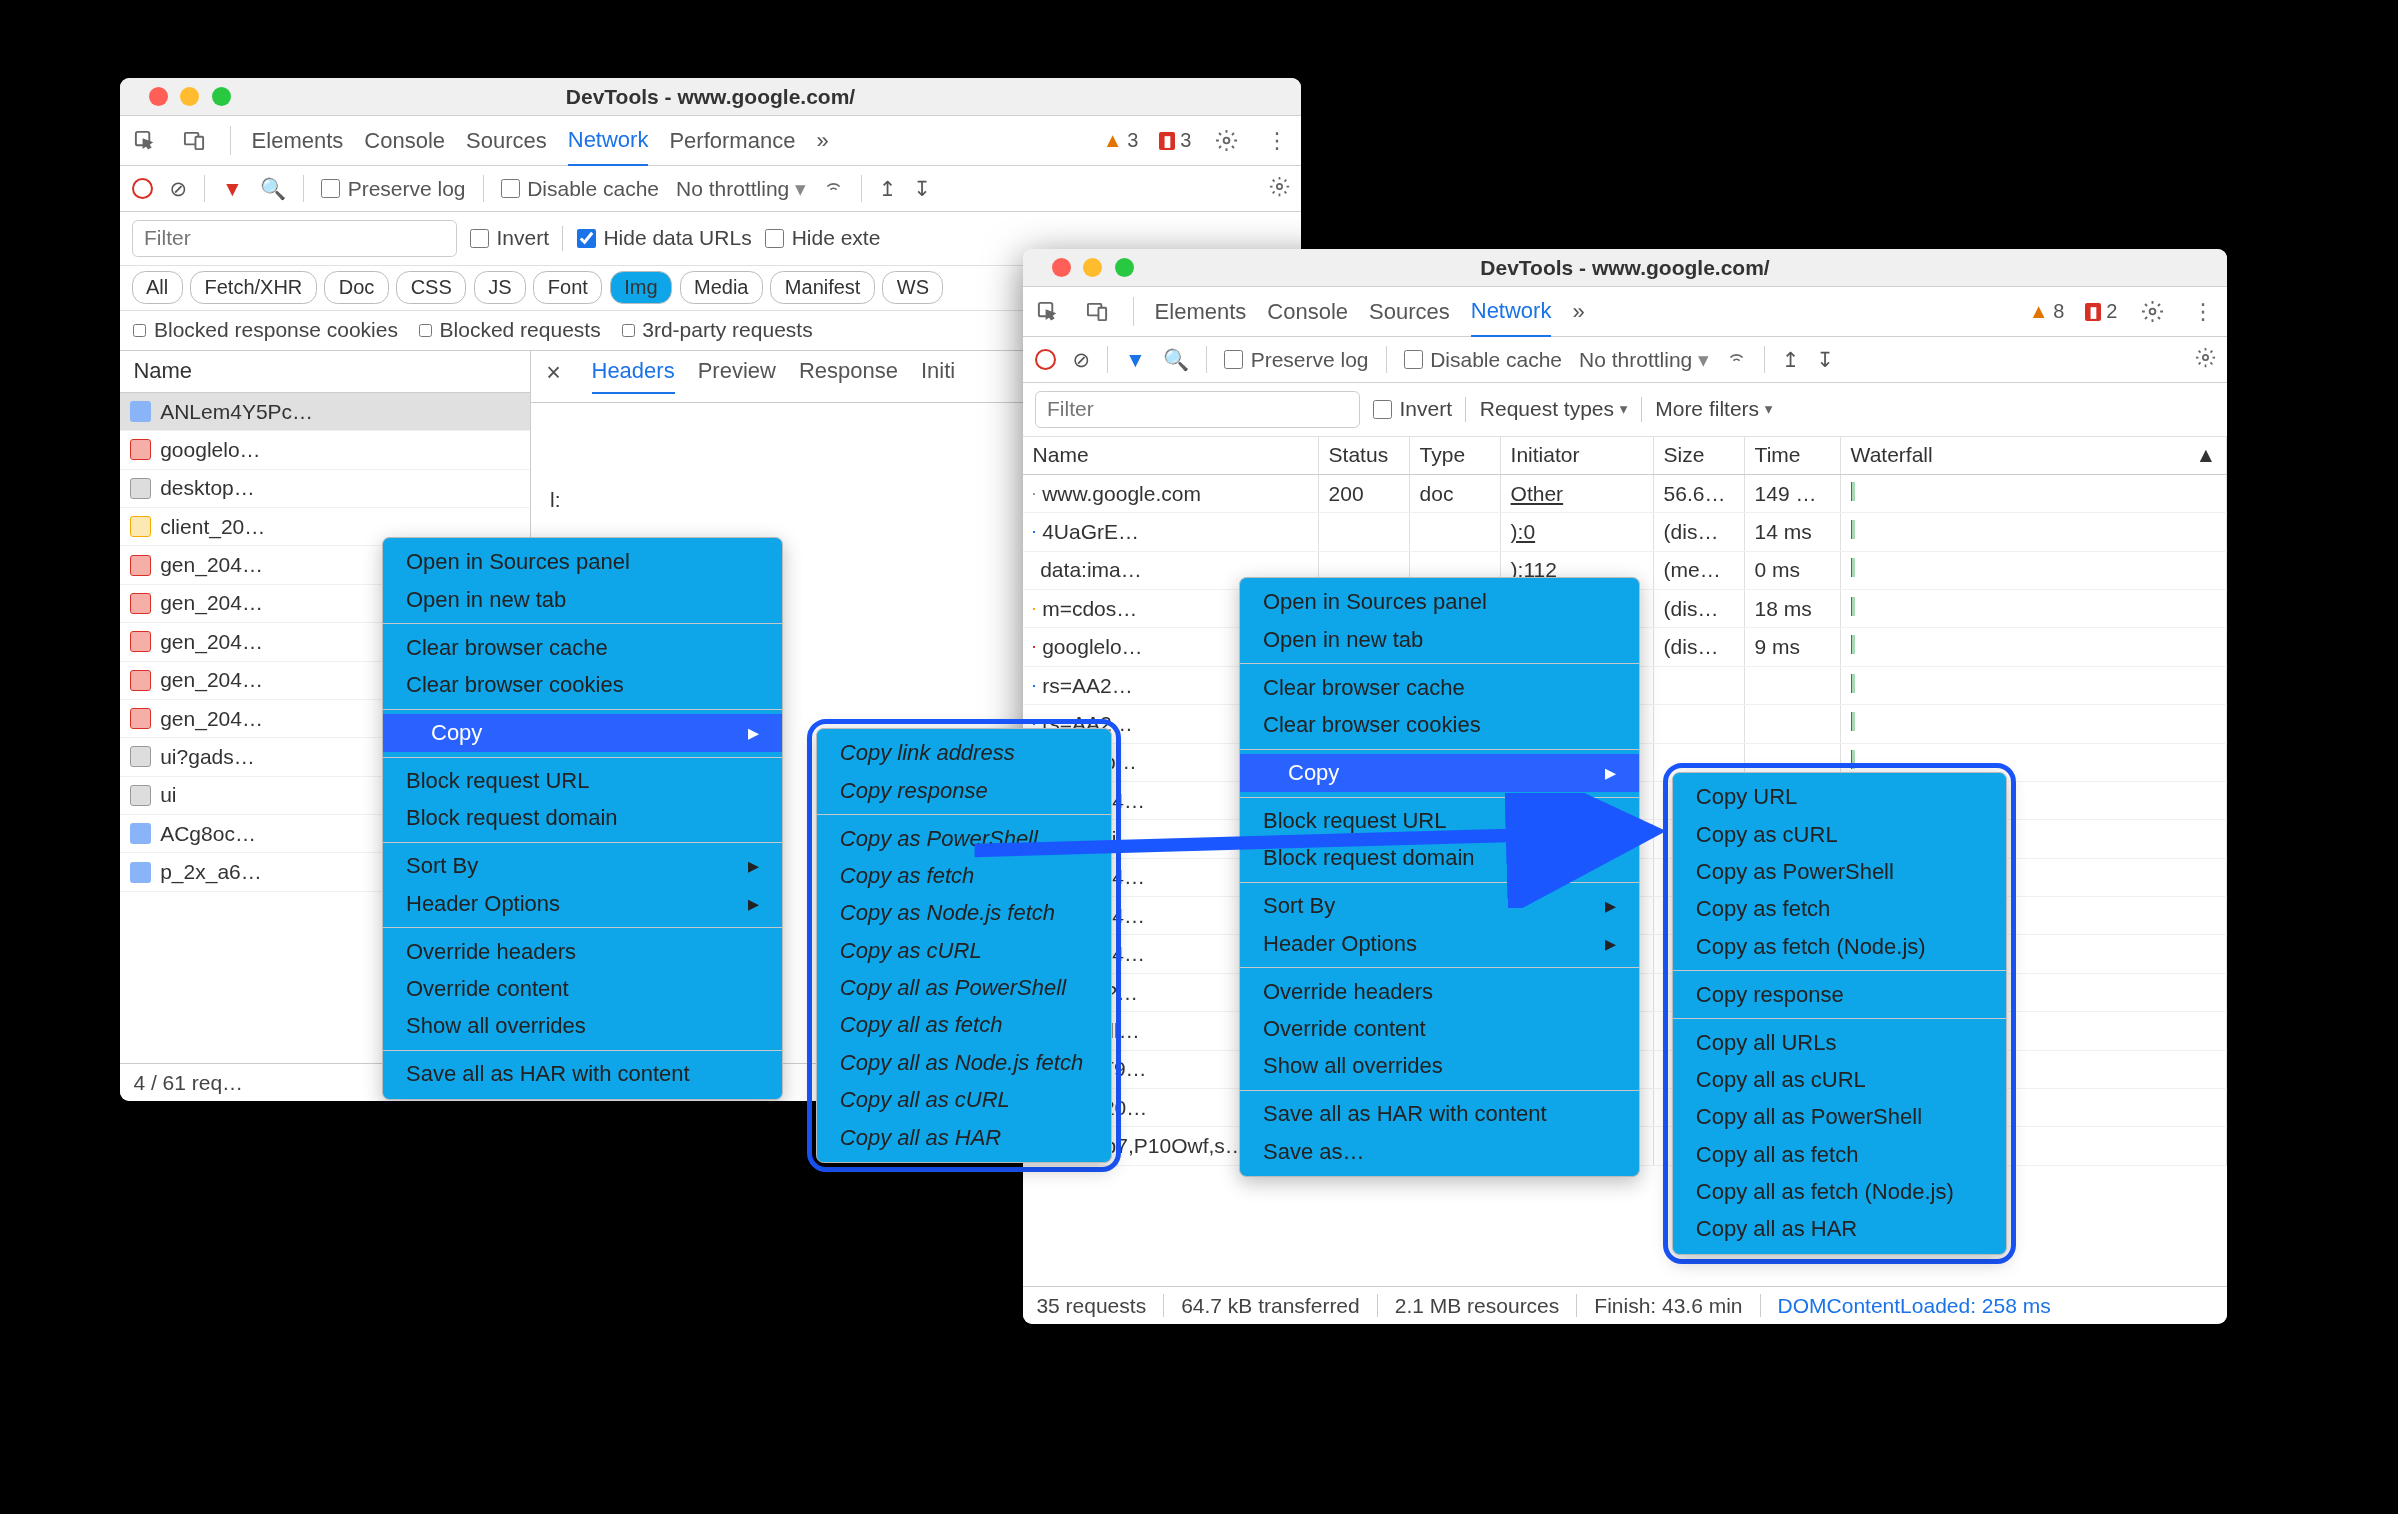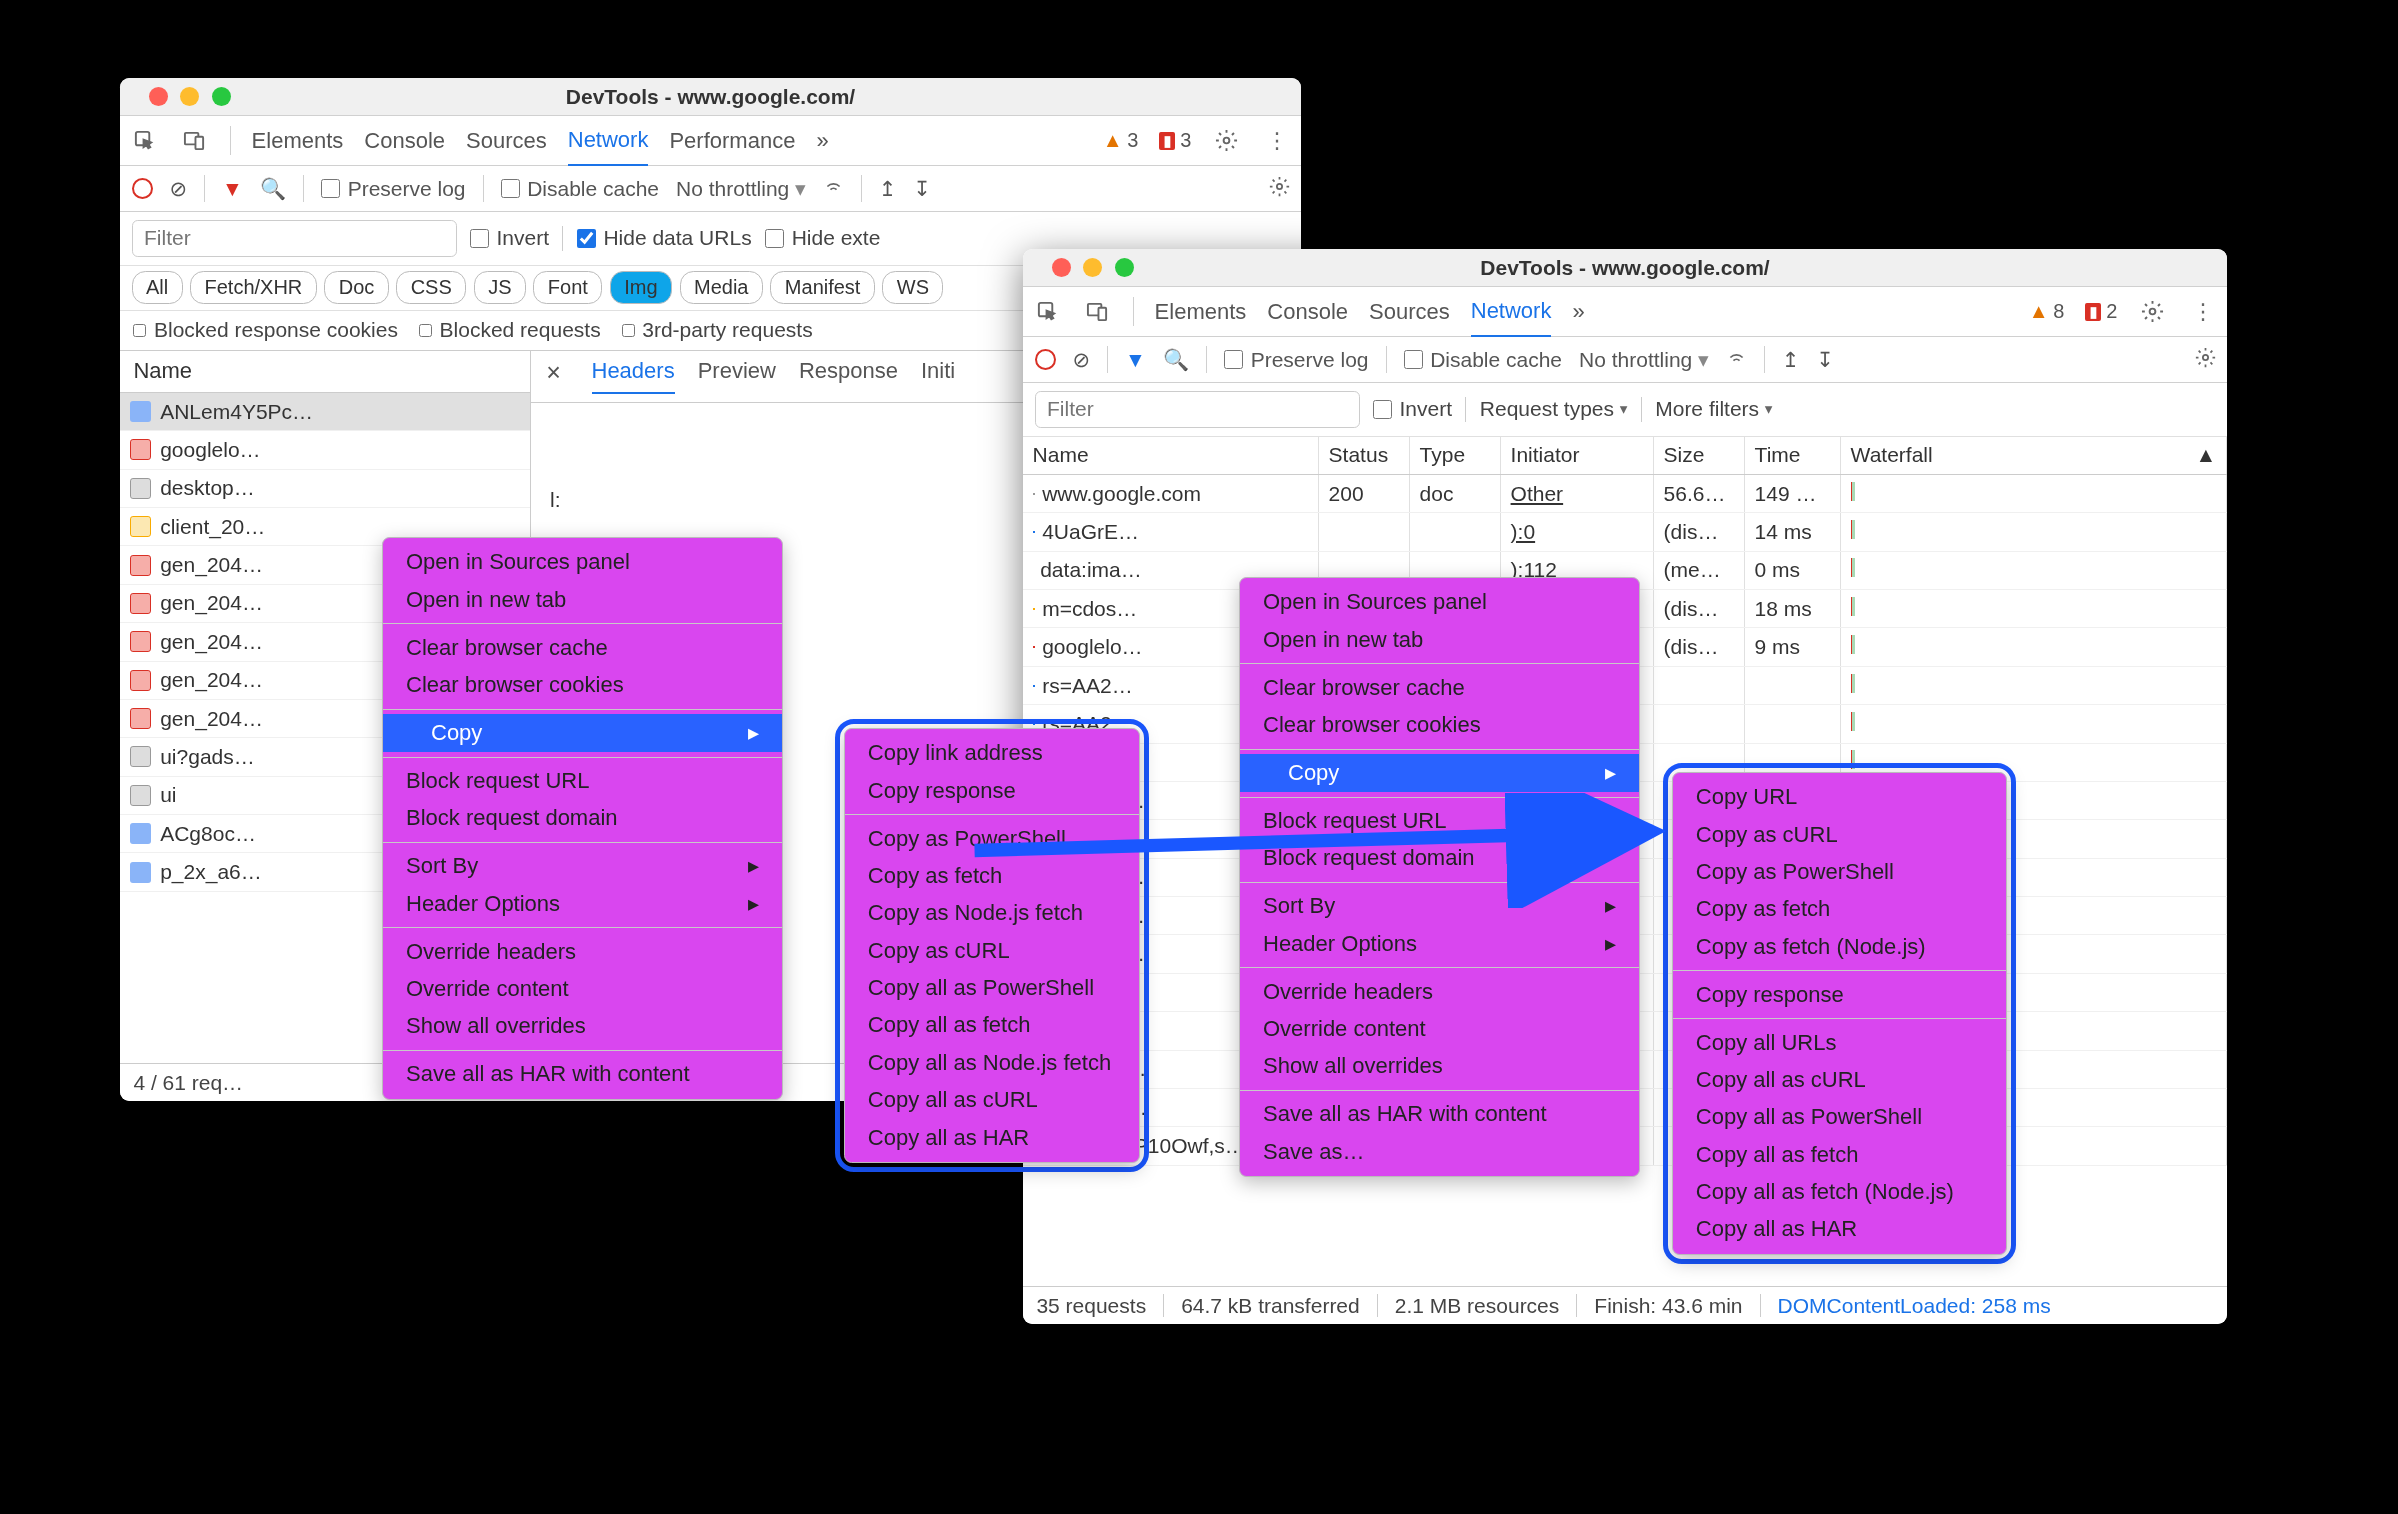--- a/index.html
+++ b/index.html
@@ -64,21 +64,21 @@
 .detailtabs .dt { padding-bottom: 7.6px; }
 .detailtabs .dt.active { color: #1a73e8; border-bottom: 2.9px solid #1a73e8; }
 .detailtabs .xbtn { color: #555; font-size: 25px; margin-right: 7.6px; }
 .hdrcontent { padding: 13.4px 19px; font-size: 21px; color: #333; line-height: 1.6; }
 
 .statusbar { height: 38px; border-top: 1px solid #ccc; display: flex; align-items: center; padding: 0 13.4px; font-size: 21px; color: #444; gap: 17px; position: absolute; bottom: 0; left: 0; right: 0; background: #fff; }
 .statusbar .ssep { width: 1px; height: 23px; background: #ccc; }
 .statusbar .dcl { color: #1a73e8; }
 
 
-.ctxmenu { position: absolute; background: #d946ef; border: 1px solid #bbb; border-radius: 7.6px; box-shadow: 0 5.7px 19px rgba(0,0,0,0.25); font-size: 22px; color: #222; padding: 5.7px 0; z-index: 50; }
+.ctxmenu { position: absolute; background: #0ea5e9; border: 1px solid #bbb; border-radius: 7.6px; box-shadow: 0 5.7px 19px rgba(0,0,0,0.25); font-size: 22px; color: #222; padding: 5.7px 0; z-index: 50; }
 .ctxmenu .mi { padding: 5.7px 23px; white-space: nowrap; display: flex; justify-content: space-between; align-items: center; }
 .ctxmenu .mi.sel { background: #2962ff; color: #fff; padding-left: 48px; }
 .ctxmenu .mi .arrow { margin-left: 29px; color: inherit; }
 .ctxmenu hr { border: none; border-top: 1px solid #c8c8c8; margin: 4.8px 0; }
 
 .submenu-box { border: 5.7px solid #1a57ff; border-radius: 19px; padding: 3.8px; }
 
 
 .nettable { height: calc(100% - 277px); overflow: hidden; position: relative; }
 .nthdr { display: flex; border-bottom: 1px solid #ccc; font-size: 21px; color: #333; }
@@ -359,21 +359,21 @@
     </div>
     <div class="mi">
       <span>Show all overrides</span>
     </div>
     <hr>
     <div class="mi">
       <span>Save all as HAR with content</span>
     </div>
   </div>
 
-<div class="submenu-box" style="position:absolute; left:835px; top:719px; z-index:60;">
+<div class="submenu-box" style="position:absolute; left:807px; top:719px; z-index:60;font-style:italic;">
   <div class="ctxmenu" style="position:relative; width:296px;" id="sub1">
       <div class="mi">Copy link address</div>
       <div class="mi">Copy response</div>
       <hr>
       <div class="mi">Copy as PowerShell</div>
       <div class="mi">Copy as fetch</div>
       <div class="mi">Copy as Node.js fetch</div>
       <div class="mi">Copy as cURL</div>
       <div class="mi">Copy all as PowerShell</div>
       <div class="mi">Copy all as fetch</div>

